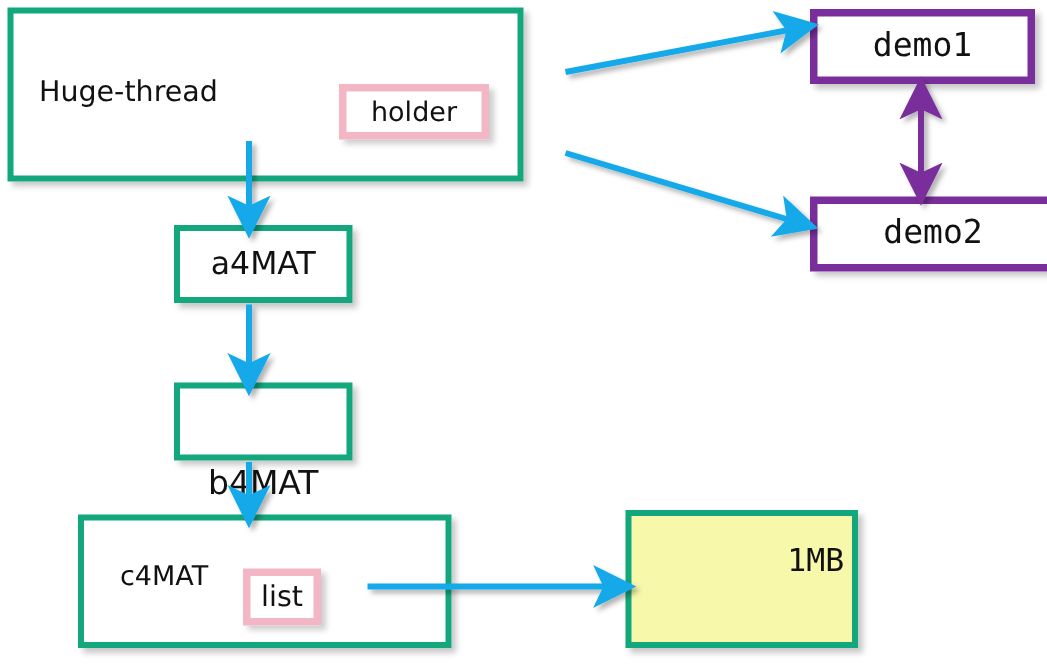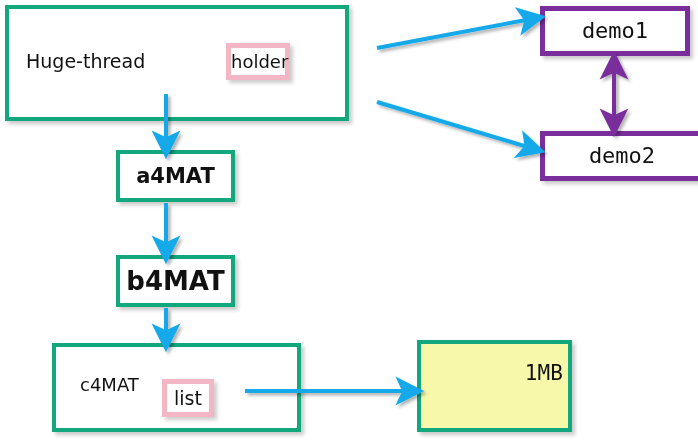--- a/index.html
+++ b/index.html
@@ -19,21 +19,20 @@
     overflow: hidden;
   }
   .box {
     position: absolute;
     box-sizing: border-box;
     background: #ffffff;
     box-shadow: 3px 3px 4px rgba(0,0,0,0.22);
   }
   .green {
     border: 4px solid var(--green, #13a77e);
-    font-weight: bold;
   }
   .pink {
     border: 5px solid var(--pink, #f2b6c4);
     background: #ffffff;
     box-shadow: 3px 3px 4px rgba(0,0,0,0.20);
   }
   .purple {
     border: 5px solid var(--purple, #7a2e9c);
     background: #ffffff;
   }
@@ -77,30 +76,30 @@
 </head>
 <body>
 
 <div id="canvas" style="--green: #13a77e; --pink: #f2b6c4; --purple: #7a2e9c; --yellow: #f8f8ab;">
 
   <div class="box green" style="left:5px; top:5px; width:344px; height:116px;">
   </div>
   <div class="label-tl sans" style="left:26px; top:26px; font-size:19px;">Huge-thread</div>
 
 
-  <div class="box pink" style="left:226px; top:43px; width:64px; height:37px;">
+  <div class="box pink" style="left:226px; top:56px; width:100px; height:37px;">
     <div class="center-text sans" style="font-size:18px;">holder</div>
   </div>
 
   <div class="box green" style="left:116px; top:150px; width:119px; height:52px;">
     <div class="center-text sans" style="font-size:21px;">a4MAT</div>
   </div>
 
   <div class="box green" style="left:116px; top:255px; width:119px; height:52px;">
-    <div class="center-text sans" style="font-size:26px;">b4MAT</div>
+    <div class="center-text sans" style="font-size:22px;margin-top:42px;">b4MAT</div>
   </div>
 
   <div class="box green" style="left:52px; top:343px; width:249px; height:89px;">
   </div>
   <div class="label-tl sans" style="left:80px; top:350px; font-size:18px;">c4MAT</div>
 
   <div class="box pink" style="left:162px; top:379px; width:52px; height:38px;">
     <div class="center-text sans" style="font-size:19px;">list</div>
   </div>
 

